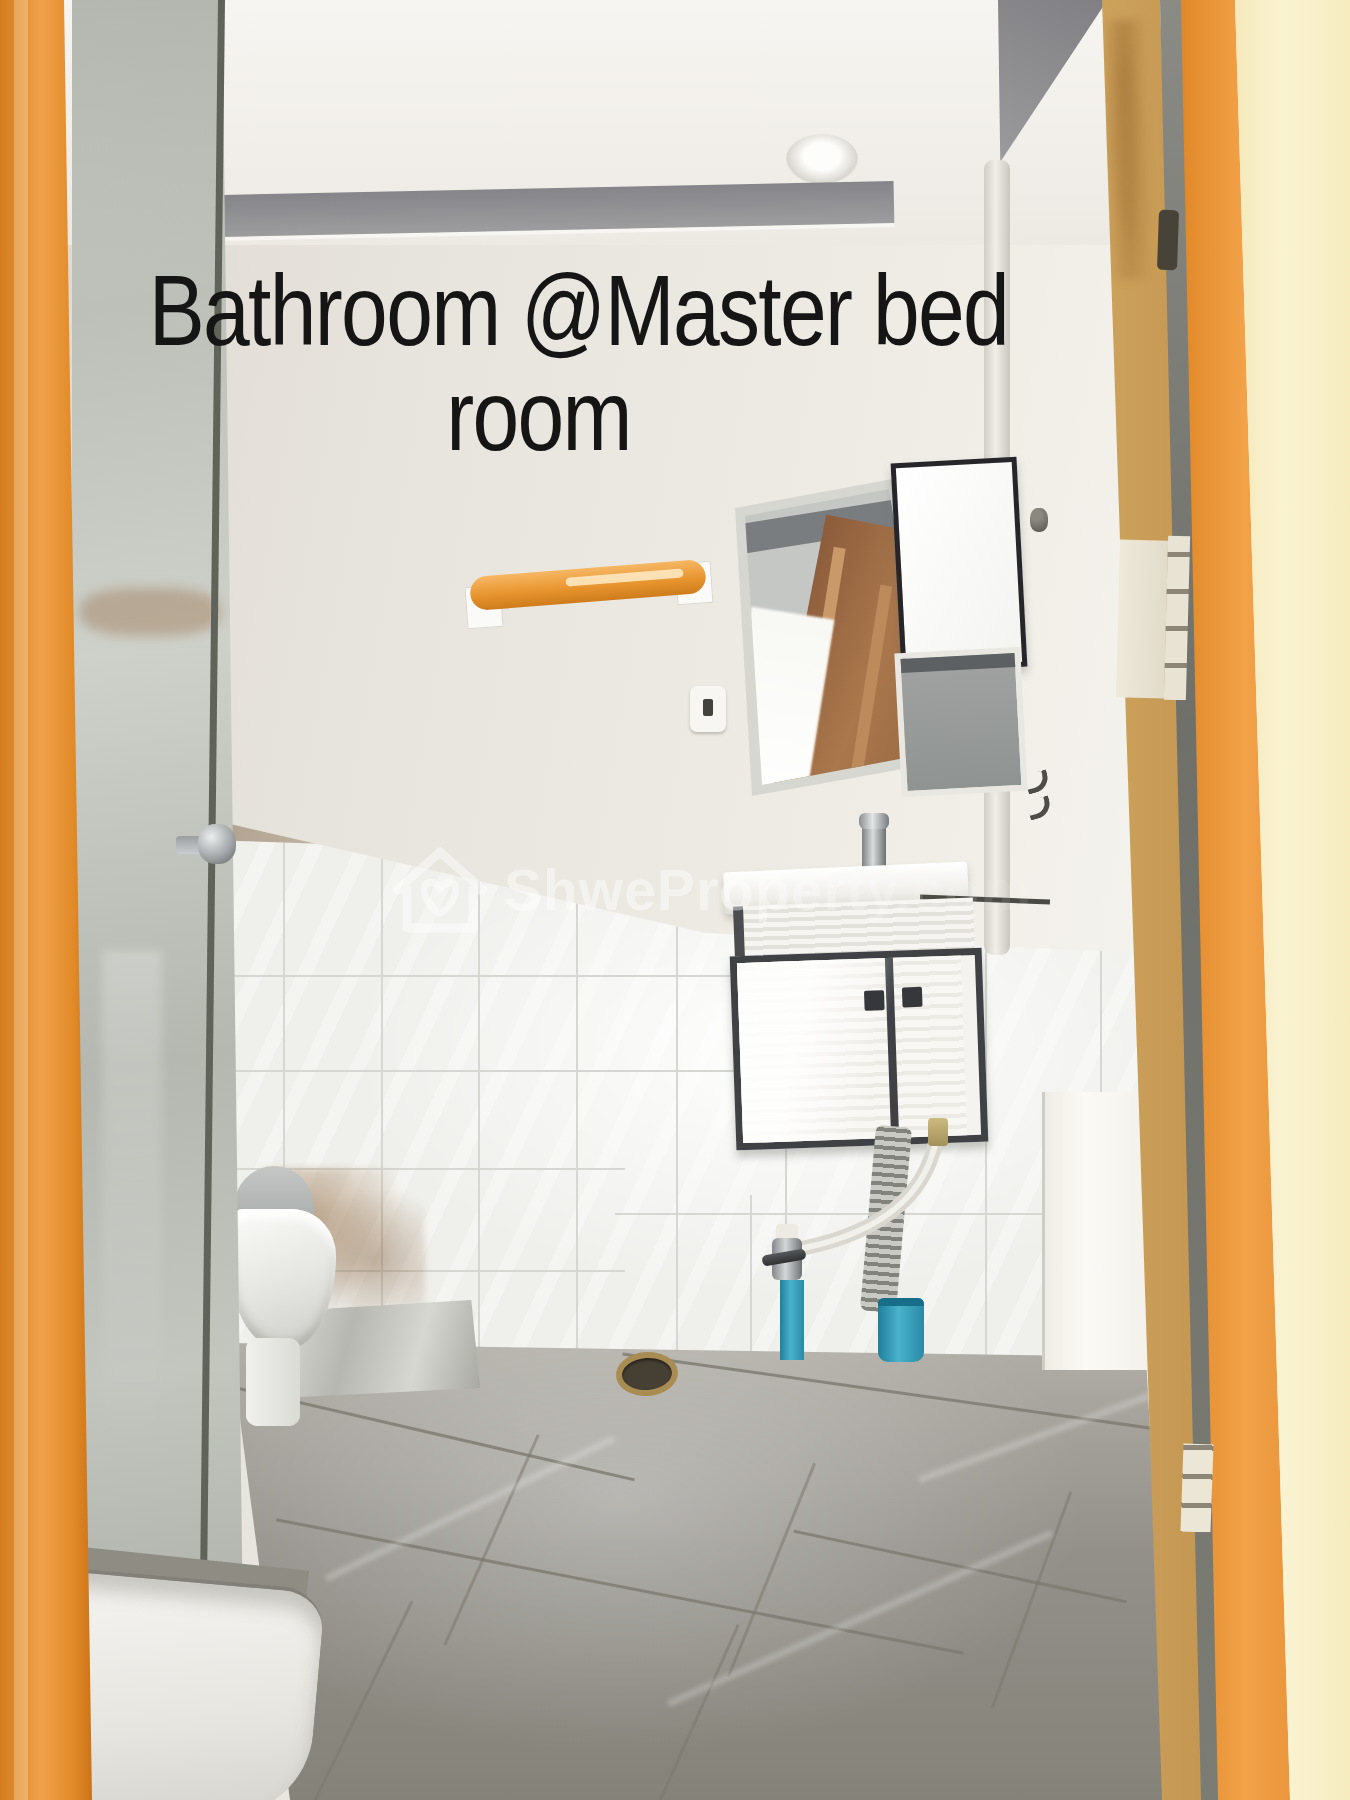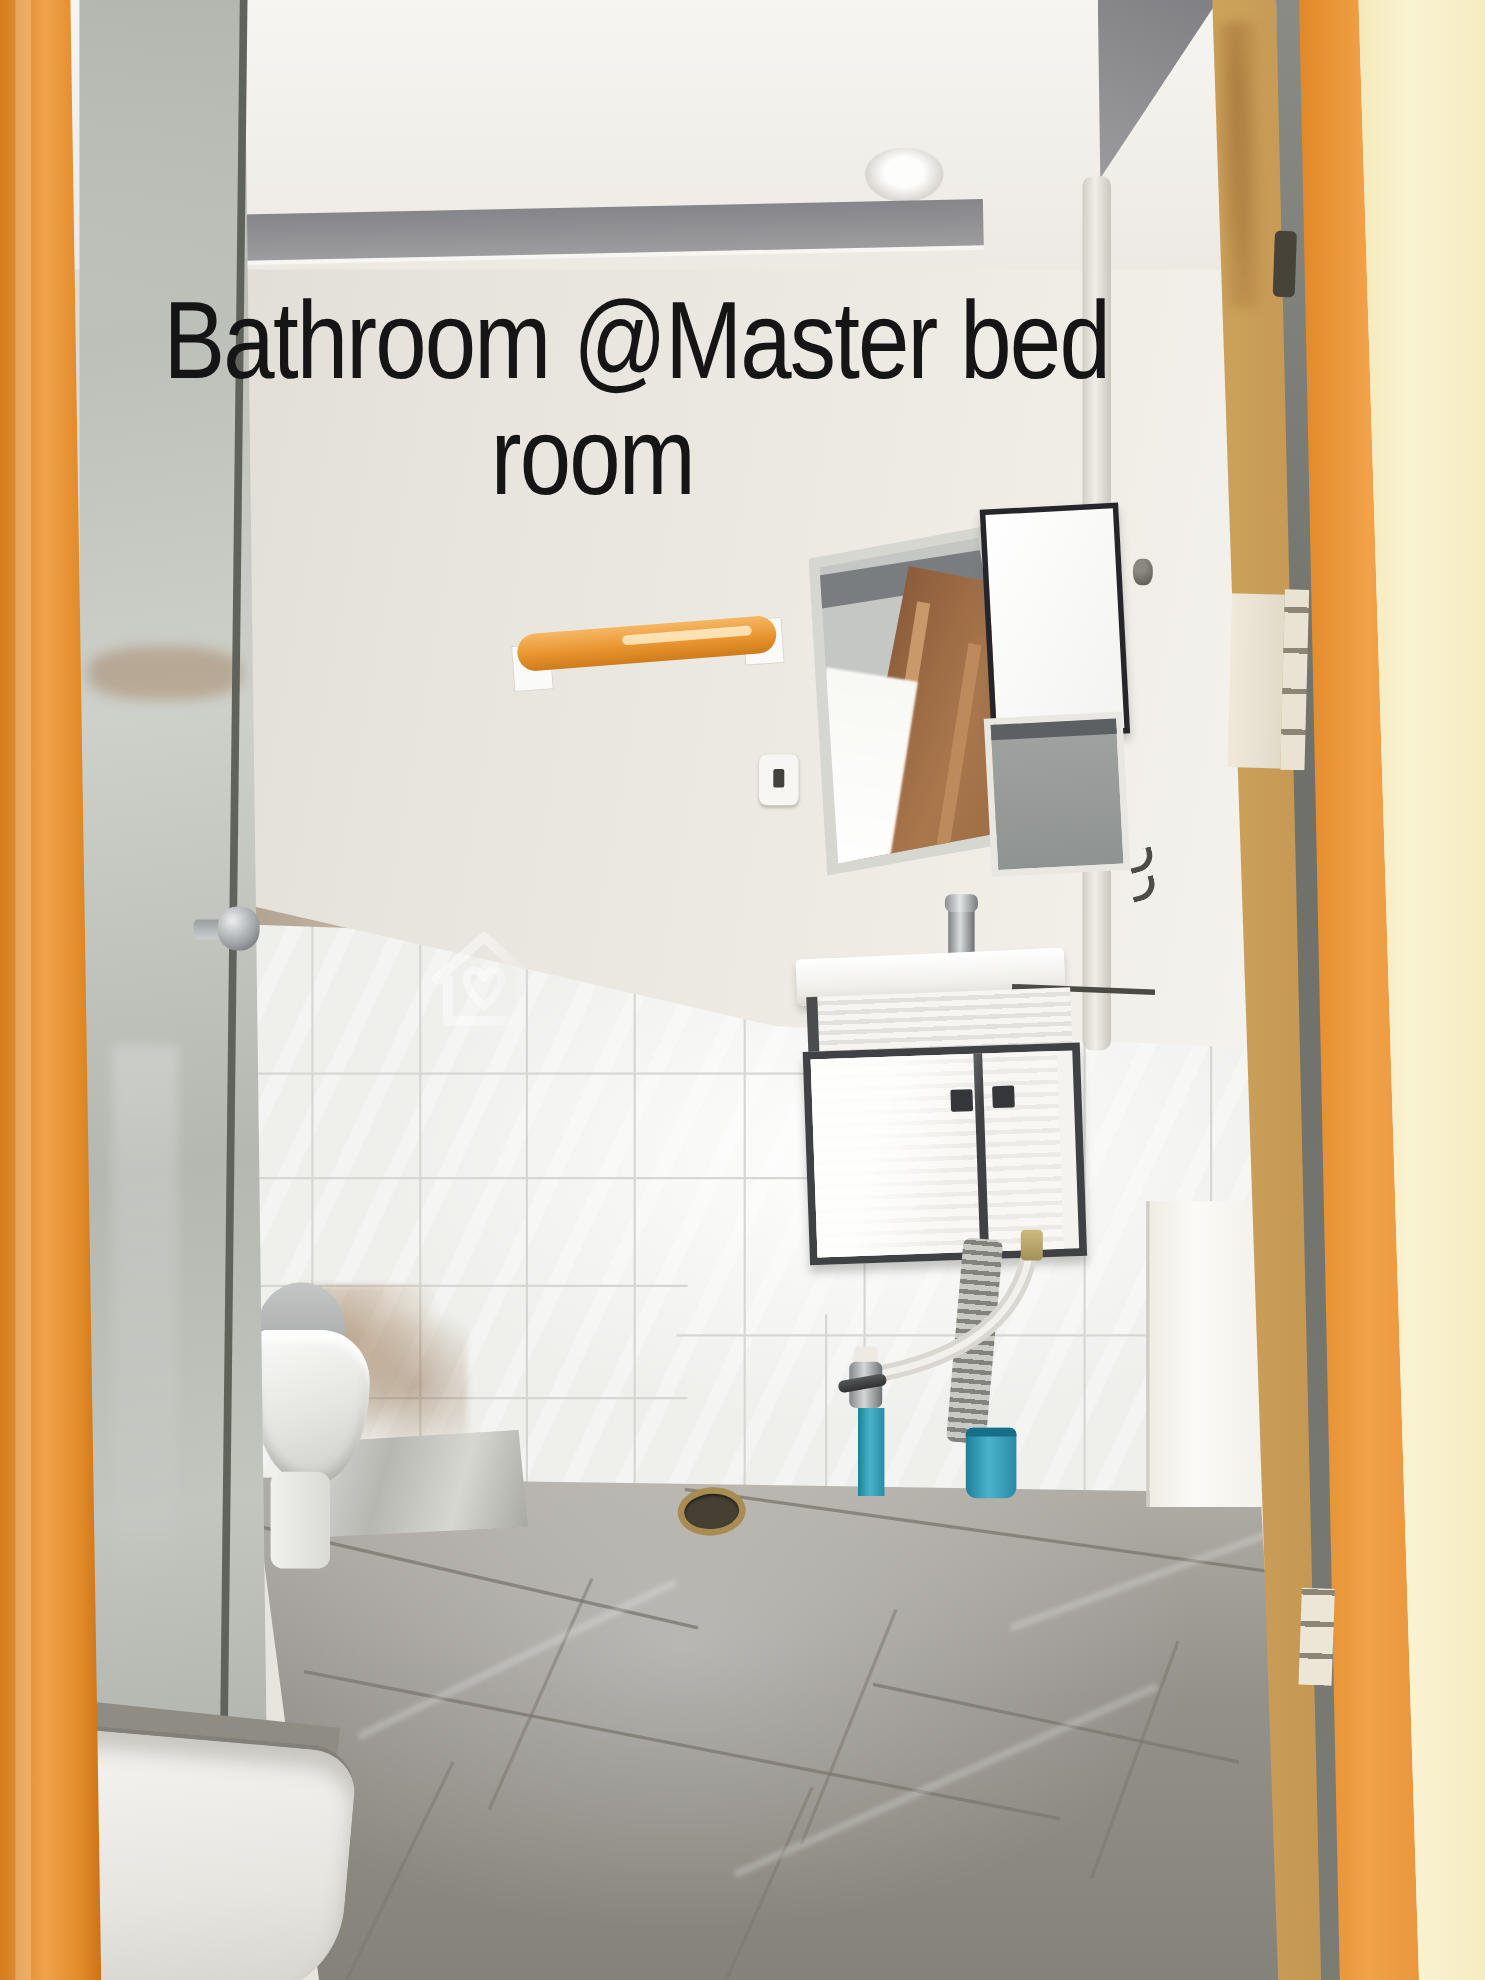--- a/index.html
+++ b/index.html
@@ -318,15 +318,16 @@
   <div class="abs caption z45">
     <div class="l1">Bathroom @Master bed</div>
     <div class="l2">room</div>
   </div>
 
   <div class="abs watermark z40">
     <svg width="96" height="88" viewBox="0 0 96 88">
       <path d="M48 6 L5 44 L15 44 L15 82 L81 82 L81 44 L91 44 Z" fill="none" stroke="currentColor" stroke-width="9" stroke-linejoin="round"></path>
       <path d="M48 68 C 28 54 28 32 42 37 C 46 39 48 43 48 43 C 48 43 50 39 54 37 C 68 32 68 54 48 68 Z" fill="none" stroke="currentColor" stroke-width="7" stroke-linejoin="round"></path>
     </svg>
+    <span class="wm-text">ShweProperty.com</span>
   </div>
 
 </div>
 
 </body></html>

